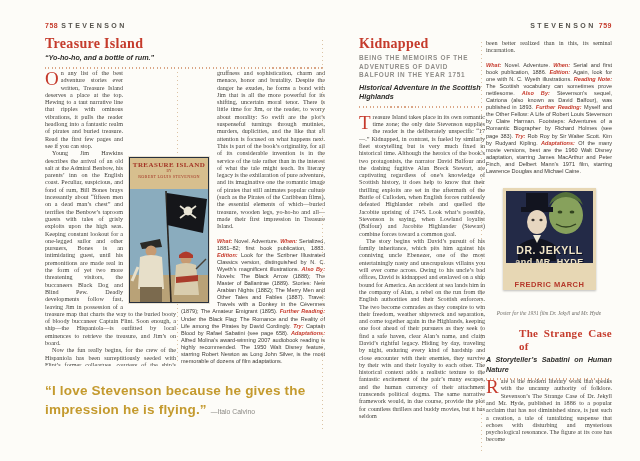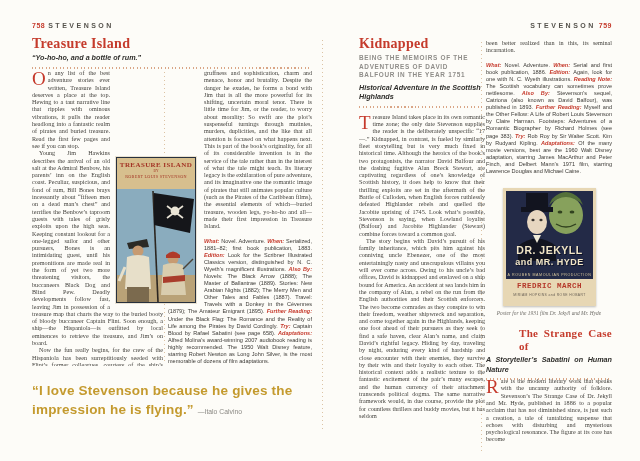--- a/index.html
+++ b/index.html
@@ -4,21 +4,21 @@
 <style>
   html,body{margin:0;padding:0;}
   body{
     width:640px;height:461px;position:relative;overflow:hidden;
     background:#fdfcf8;
     font-family:"Liberation Serif",serif;
     color:#42403c;
     -webkit-font-smoothing:antialiased;
   }
   .page{position:absolute;top:0;width:320px;height:461px;}
-  #left-page{left:4px;}
+  #left-page{left:17px;}
   #right-page{left:320px;}
 
   
   .runhead{position:absolute;top:22px;font-family:"Liberation Sans",sans-serif;
     font-size:7px;font-weight:bold;letter-spacing:2.5px;color:#55524c;}
   .folio{color:#c53b2c;letter-spacing:0.5px;margin:0 3px;}
 
   
   .art-title{font-family:"Liberation Serif",serif;color:#c53b2c;font-weight:bold;
     font-size:14px;line-height:15px;letter-spacing:0.3px;}
@@ -54,33 +54,33 @@
   .ti-cover{position:absolute;left:112px;top:157px;width:80px;height:146px;
     border:1px solid #27303d;box-sizing:border-box;background:#d7bf8e;
     box-shadow:0 0 0 1px #e9e2d2;}
   .ti-head{height:31px;text-align:center;background:#d7bf8e;padding-top:3px;box-sizing:border-box;}
   .ti-title{font-family:"Liberation Serif",serif;color:#a33425;font-weight:bold;
     font-size:7px;line-height:8px;letter-spacing:0.4px;}
   .ti-by{font-family:"Liberation Serif",serif;color:#a33425;font-size:3.5px;line-height:5px;}
   .ti-author{font-family:"Liberation Serif",serif;color:#a33425;font-size:4.2px;line-height:6px;letter-spacing:0.3px;}
 
   
-  .poster{position:absolute;left:17px;top:0;width:93px;height:118px;background:#e7d7b4;
+  .poster{position:absolute;left:17px;top:0;width:93px;height:102px;background:#e7d7b4;
     padding:3px;box-sizing:border-box;box-shadow:0 1px 2px rgba(0,0,0,0.25);}
   .poster-inner{width:100%;height:100%;background:#232a47;position:relative;overflow:hidden;}
   .poster-title{position:absolute;left:0;width:100%;text-align:center;
     font-family:"Liberation Sans",sans-serif;font-weight:bold;color:#f2e6c6;
     text-shadow:1px 1px 0 #0d1126;}
   .pt1{top:56px;font-size:10.5px;letter-spacing:0.5px;}
   .pt2{top:68px;font-size:9px;letter-spacing:0.5px;}
   .pt-credit{position:absolute;top:81px;left:0;width:100%;text-align:center;
     font-family:"Liberation Sans",sans-serif;font-size:3.6px;color:#d8c79c;letter-spacing:0.6px;}
   .poster-band{position:absolute;bottom:0;left:0;width:100%;height:24px;background:#e7d7b4;text-align:center;}
-  .pt-star{font-family:Liberation Mono, monospace;font-weight:bold;color:#b5382a;
-    font-size:7.5px;line-height:11px;letter-spacing:0.5px;margin-top:2px;}
+  .pt-star{font-family:Liberation Sans, sans-serif;font-weight:bold;color:#b5382a;
+    font-size:7.5px;line-height:11px;letter-spacing:0.5px;margin-top:16px;}
   .pt-costars{font-family:"Liberation Sans",sans-serif;font-size:3.4px;color:#6b6257;letter-spacing:0.4px;}
   .poster-caption{position:absolute;top:122px;left:0;width:126px;text-align:center;
     font-family:"Liberation Serif",serif;font-style:italic;font-size:5.4px;color:#6f6d68;}
 
   .jekyll-head{position:absolute;top:138px;left:0;width:126px;}
 </style>
 </head>
 <body>
 
 <div class="page" id="left-page">

